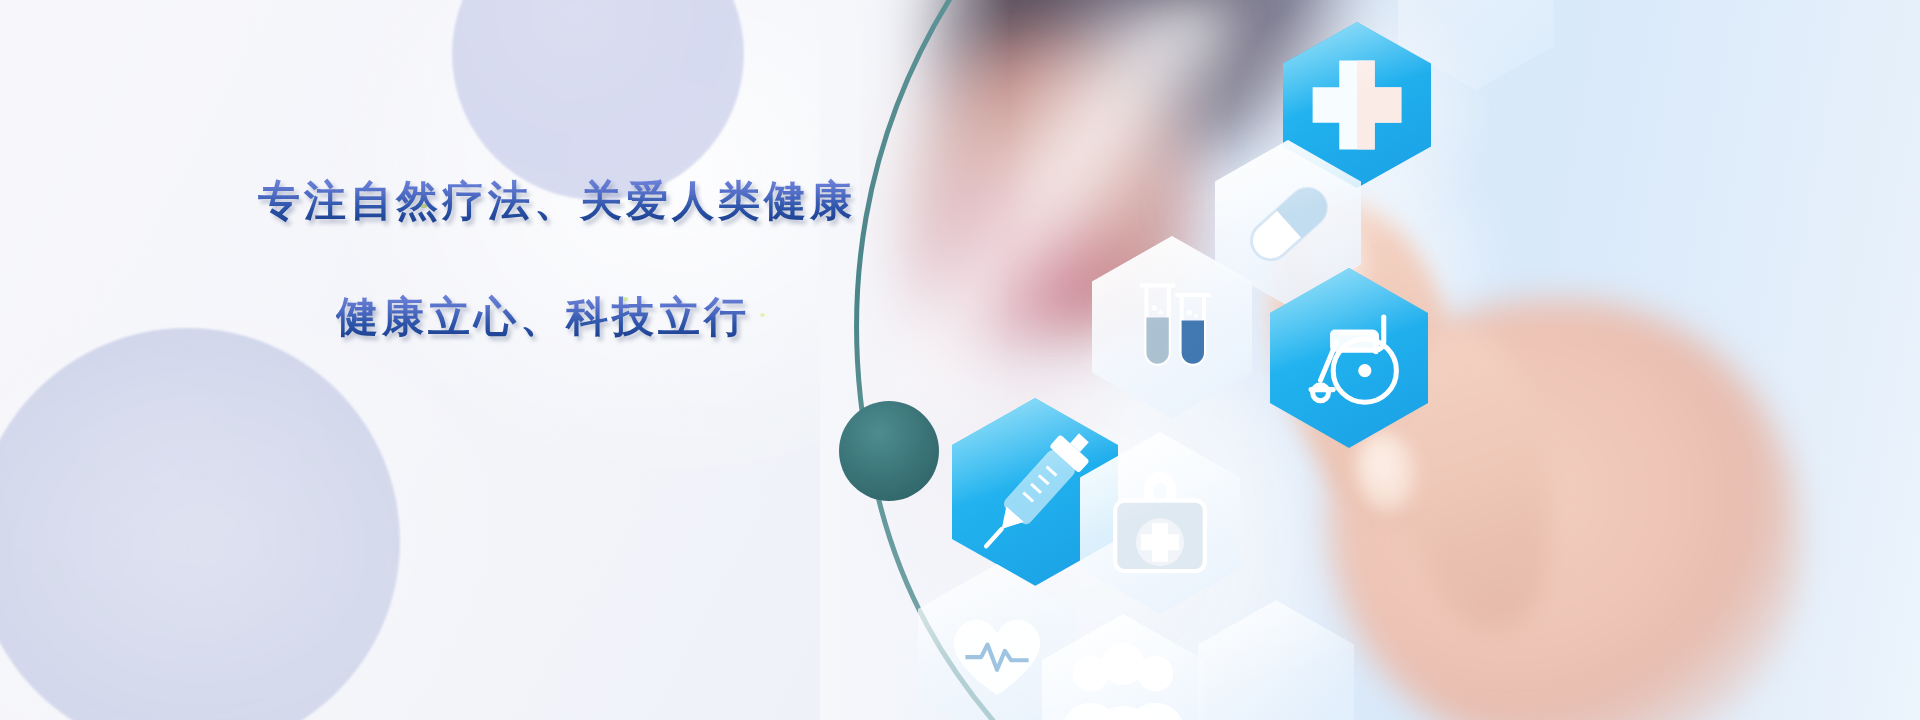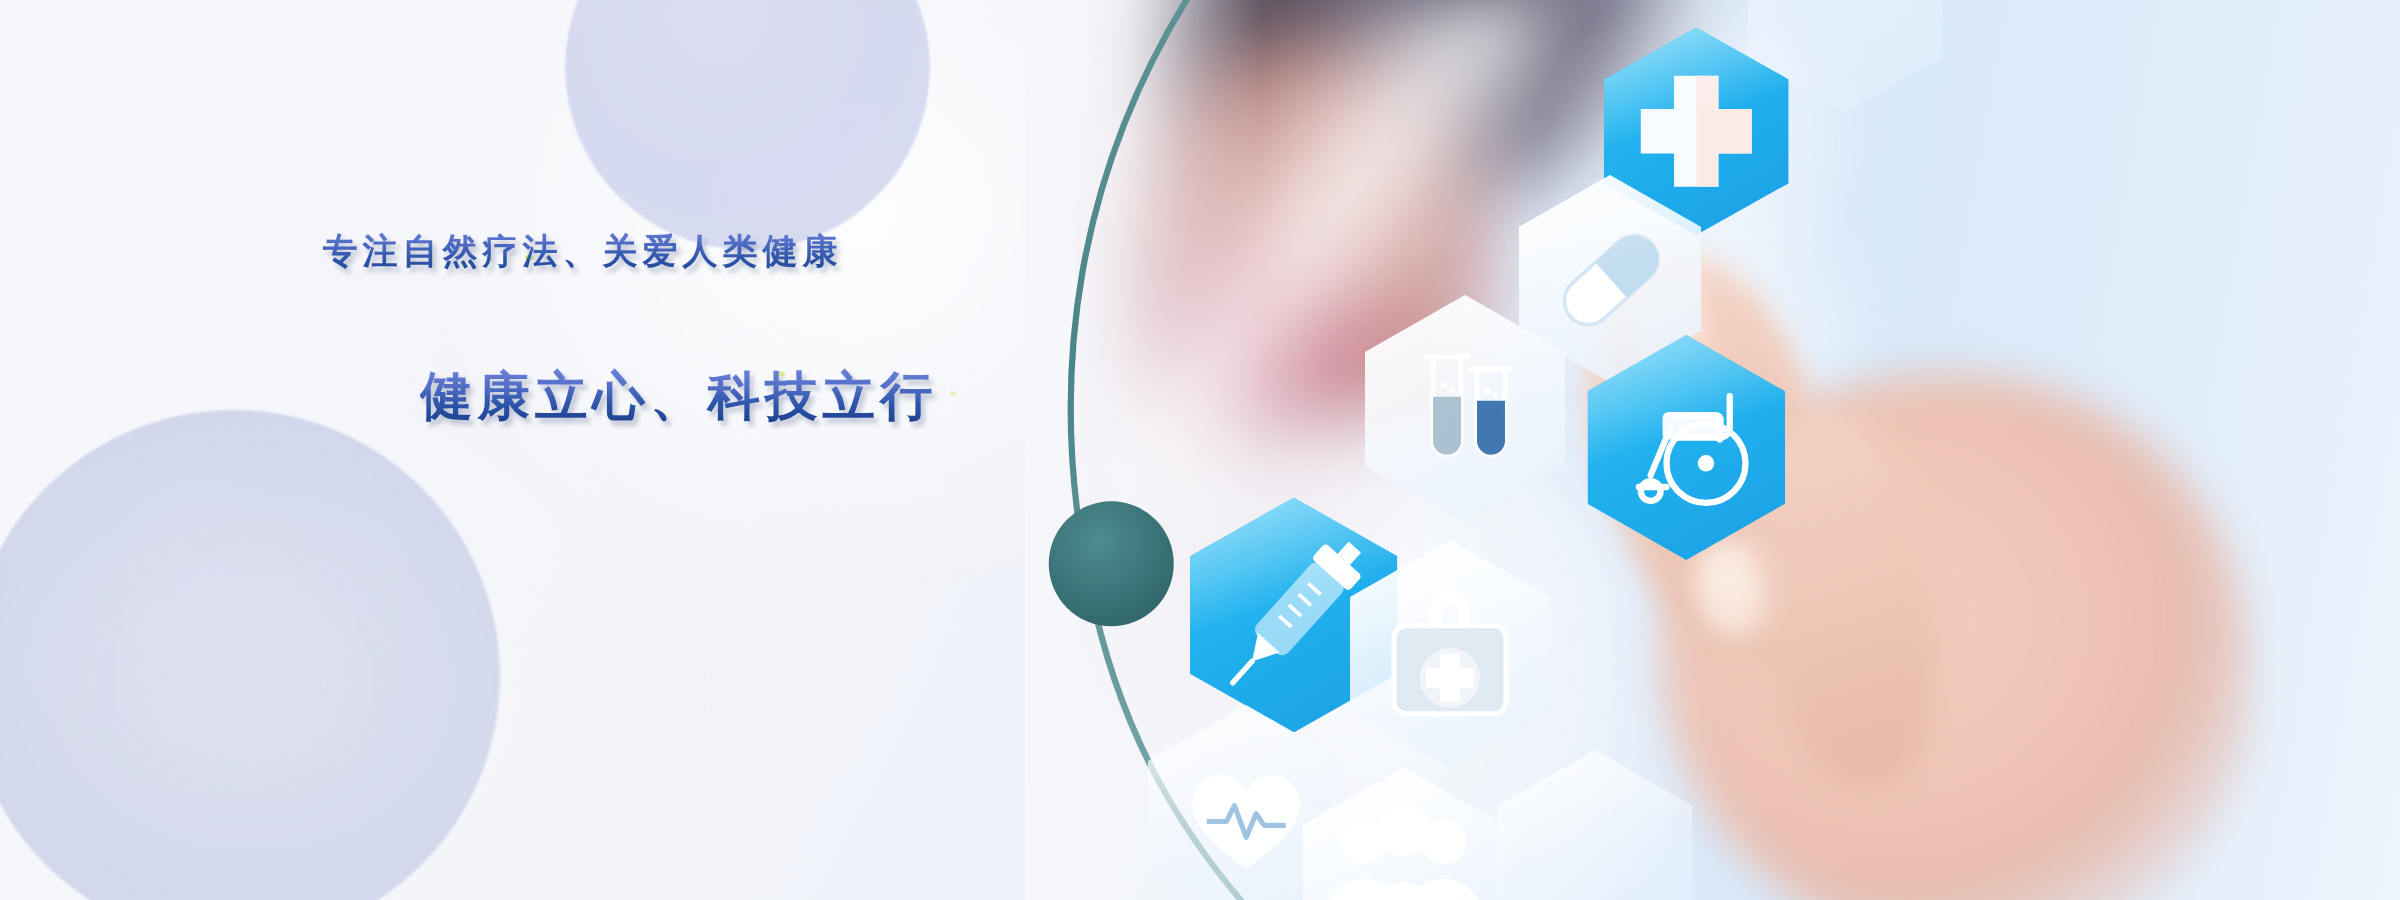--- a/index.html
+++ b/index.html
@@ -50,21 +50,21 @@
     font-weight:bold;
     letter-spacing:4px;
     white-space:nowrap;
     background:linear-gradient(180deg,#6f84d8 0%,#5570c9 30%,#2b53a8 66%,#1c3f8e 100%);
     -webkit-background-clip:text;
     background-clip:text;
     color:transparent;
     -webkit-text-fill-color:transparent;
     filter:drop-shadow(3px 4px 2px rgba(120,130,160,.45));
   }
-  .head-line-1{font-size:28px;line-height:46px;margin:0 0 0 0;}
+  .head-line-1{font-size:42px;line-height:46px;margin:0 0 0 0;}
   .head-line-2{font-size:42px;line-height:46px;margin:70px 0 12px 78px;}
 
   
   #photo{
     position:absolute;left:860px;top:0;width:1060px;height:720px;
     overflow:hidden;
   }
   
   .photo-wash{
     position:absolute;inset:0;

